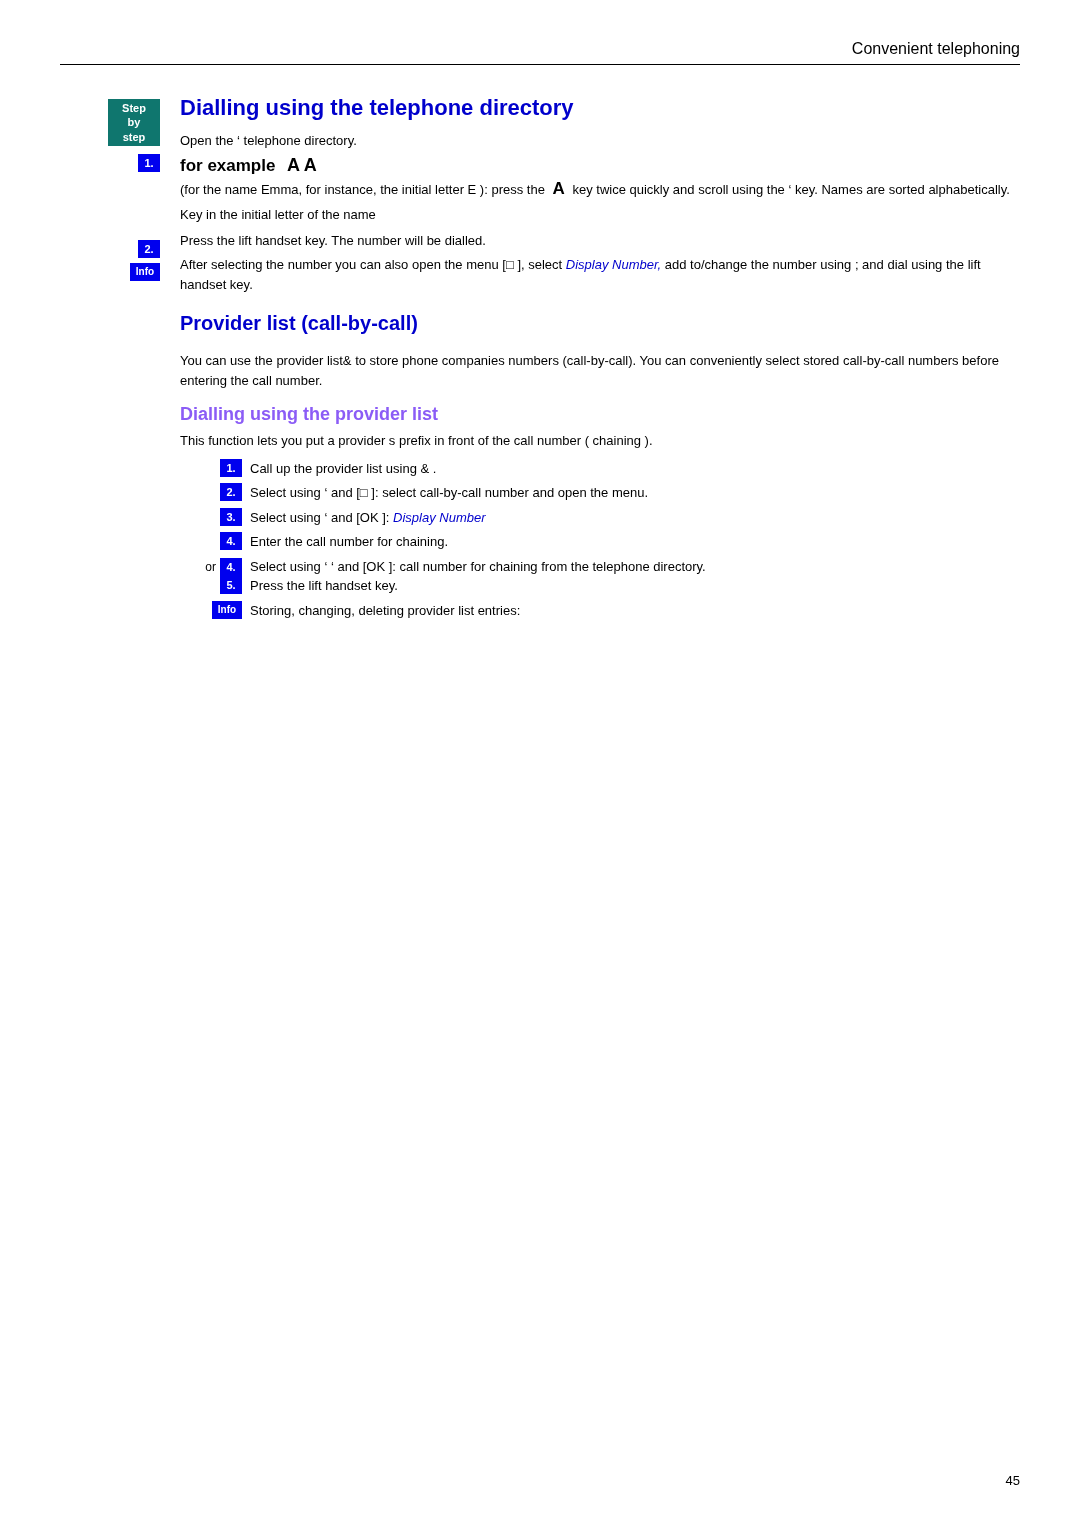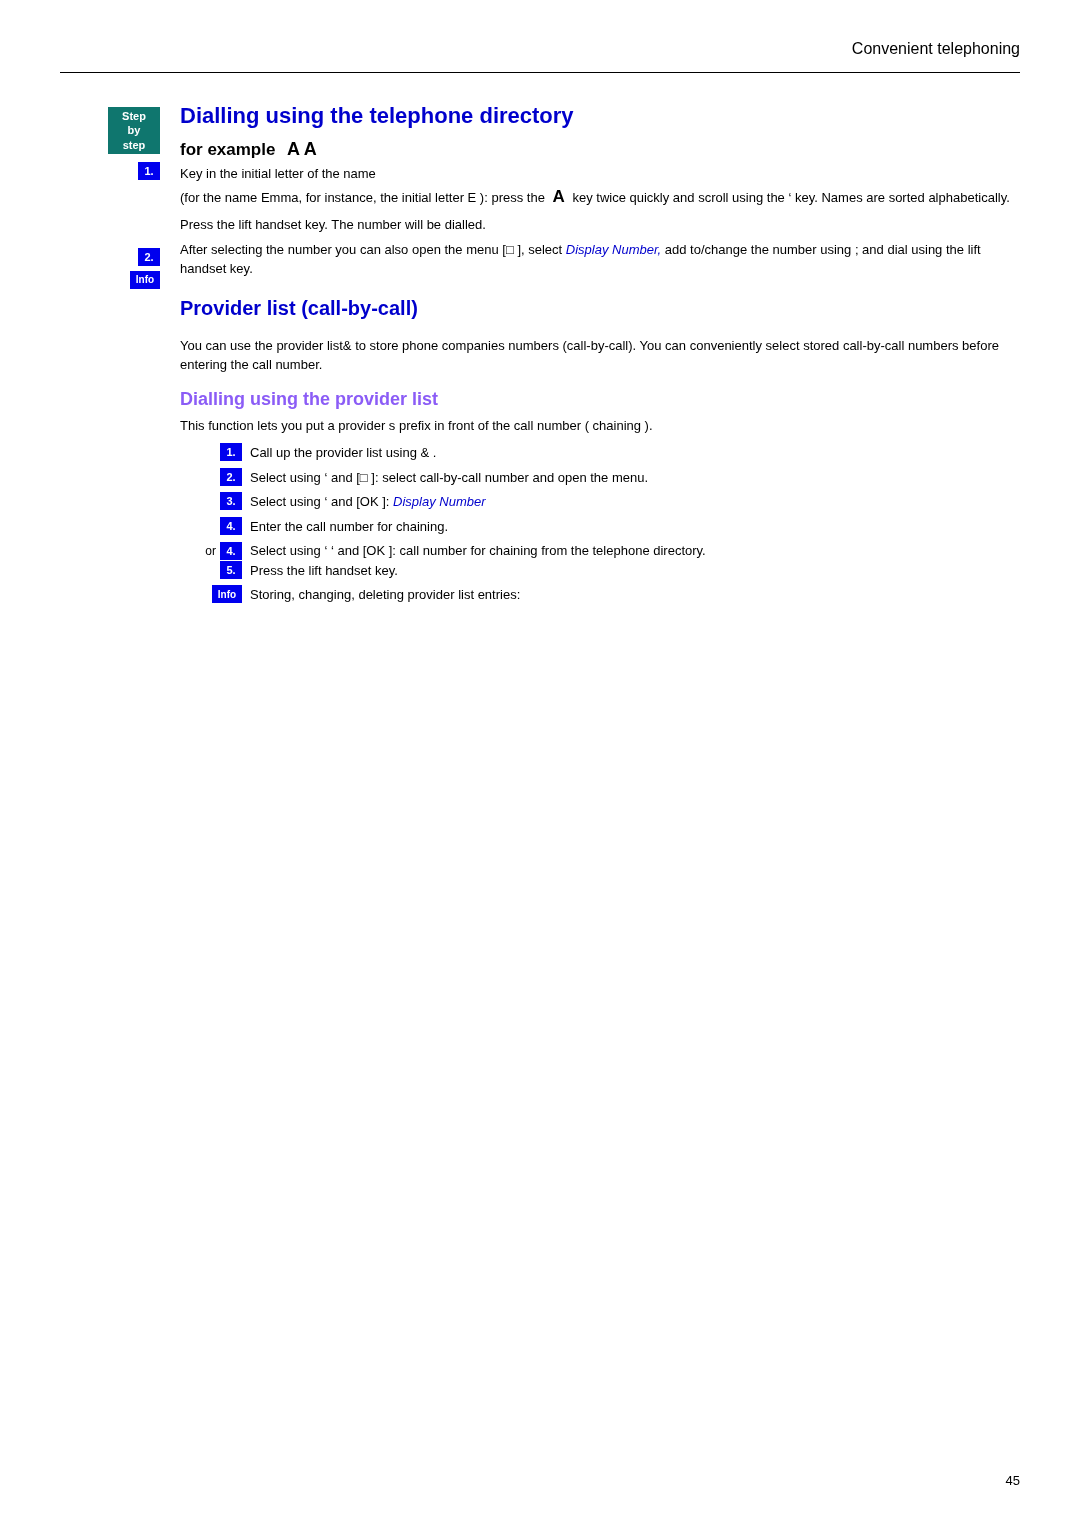--- a/index.html
+++ b/index.html
@@ -15,21 +15,21 @@
       width: 1080px;
       min-height: 1528px;
       background: #fff;
       position: relative;
       padding: 40px 60px 60px 60px;
     }
     .header-line {
       display: flex;
       justify-content: flex-end;
       border-bottom: 1.5px solid #000;
-      padding-bottom: 14px;
+      padding-bottom: 6px;
       margin-bottom: 30px;
     }
     .header-title {
       font-size: 16px;
       color: #000;
       font-weight: normal;
     }
     .content-area {
       display: flex;
       gap: 0px;
@@ -150,32 +150,35 @@
         <div style="margin-top:5px; display:flex; justify-content:flex-end;">
           <div class="ib">Info</div>
         </div>
       </div>
     </div>
 
     <div class="main-content">
 
       <div class="section-title">Dialling using the telephone directory</div>
 
+      <div class="step-text">
+        <span>Open the ‘    telephone directory.</span>
+      </div>
 
       <div style="margin-top:4px;">
         <span class="for-example">for example</span>
         <span class="example-letter" style="margin-left:8px;">A  A</span>
       </div>
 
-      <div class="step-text" style="margin-top:4px;">Key in the initial letter of the name</div>
       <div class="step-text">
         <span>(for the name  Emma,  for instance, the initial letter  E  ): press the</span>
         <span style="font-size:17px; font-weight:bold; margin:0 4px;">A</span>
         <span>key twice quickly and scroll using the ‘    key. Names are sorted alphabetically.</span>
       </div>
+      <div class="step-text" style="margin-top:4px;">Key in the initial letter of the name</div>
 
       <div class="step-text" style="margin-top:6px;">Press the     lift handset key. The number will be dialled.</div>
 
       <div class="step-text" style="margin-top:5px;">
         <span>After selecting the number you can also open the menu [□   ], select</span>
         <span class="italic-blue">Display Number,</span>
         <span>add to/change the number using ;    and dial using the      lift handset key.</span>
       </div>
 
       <div class="provider-section">

